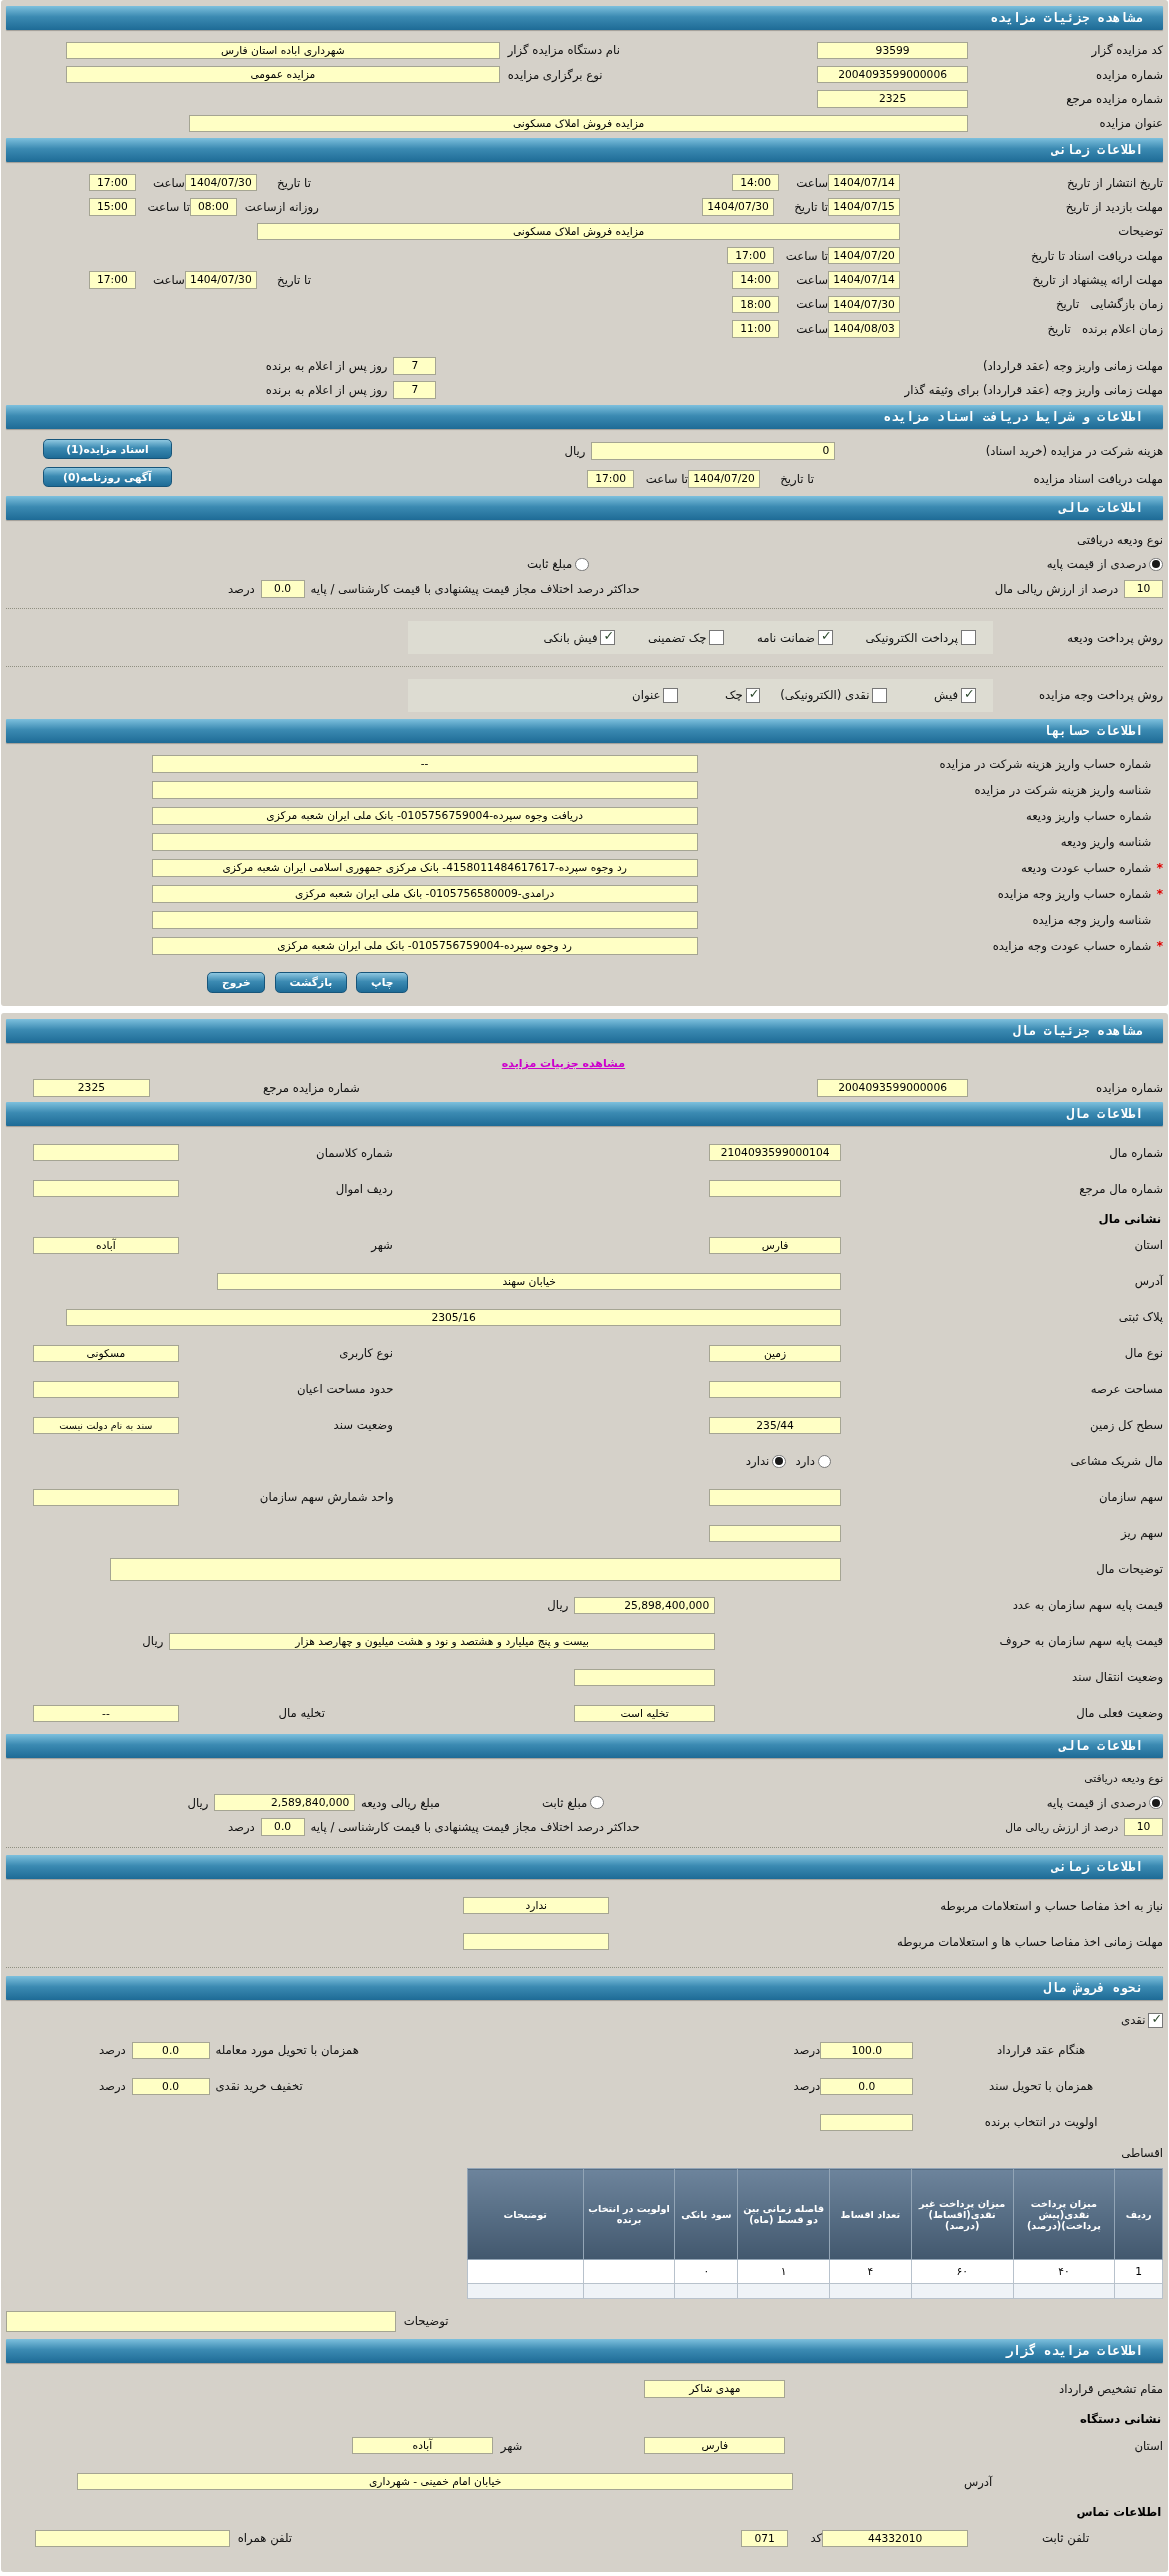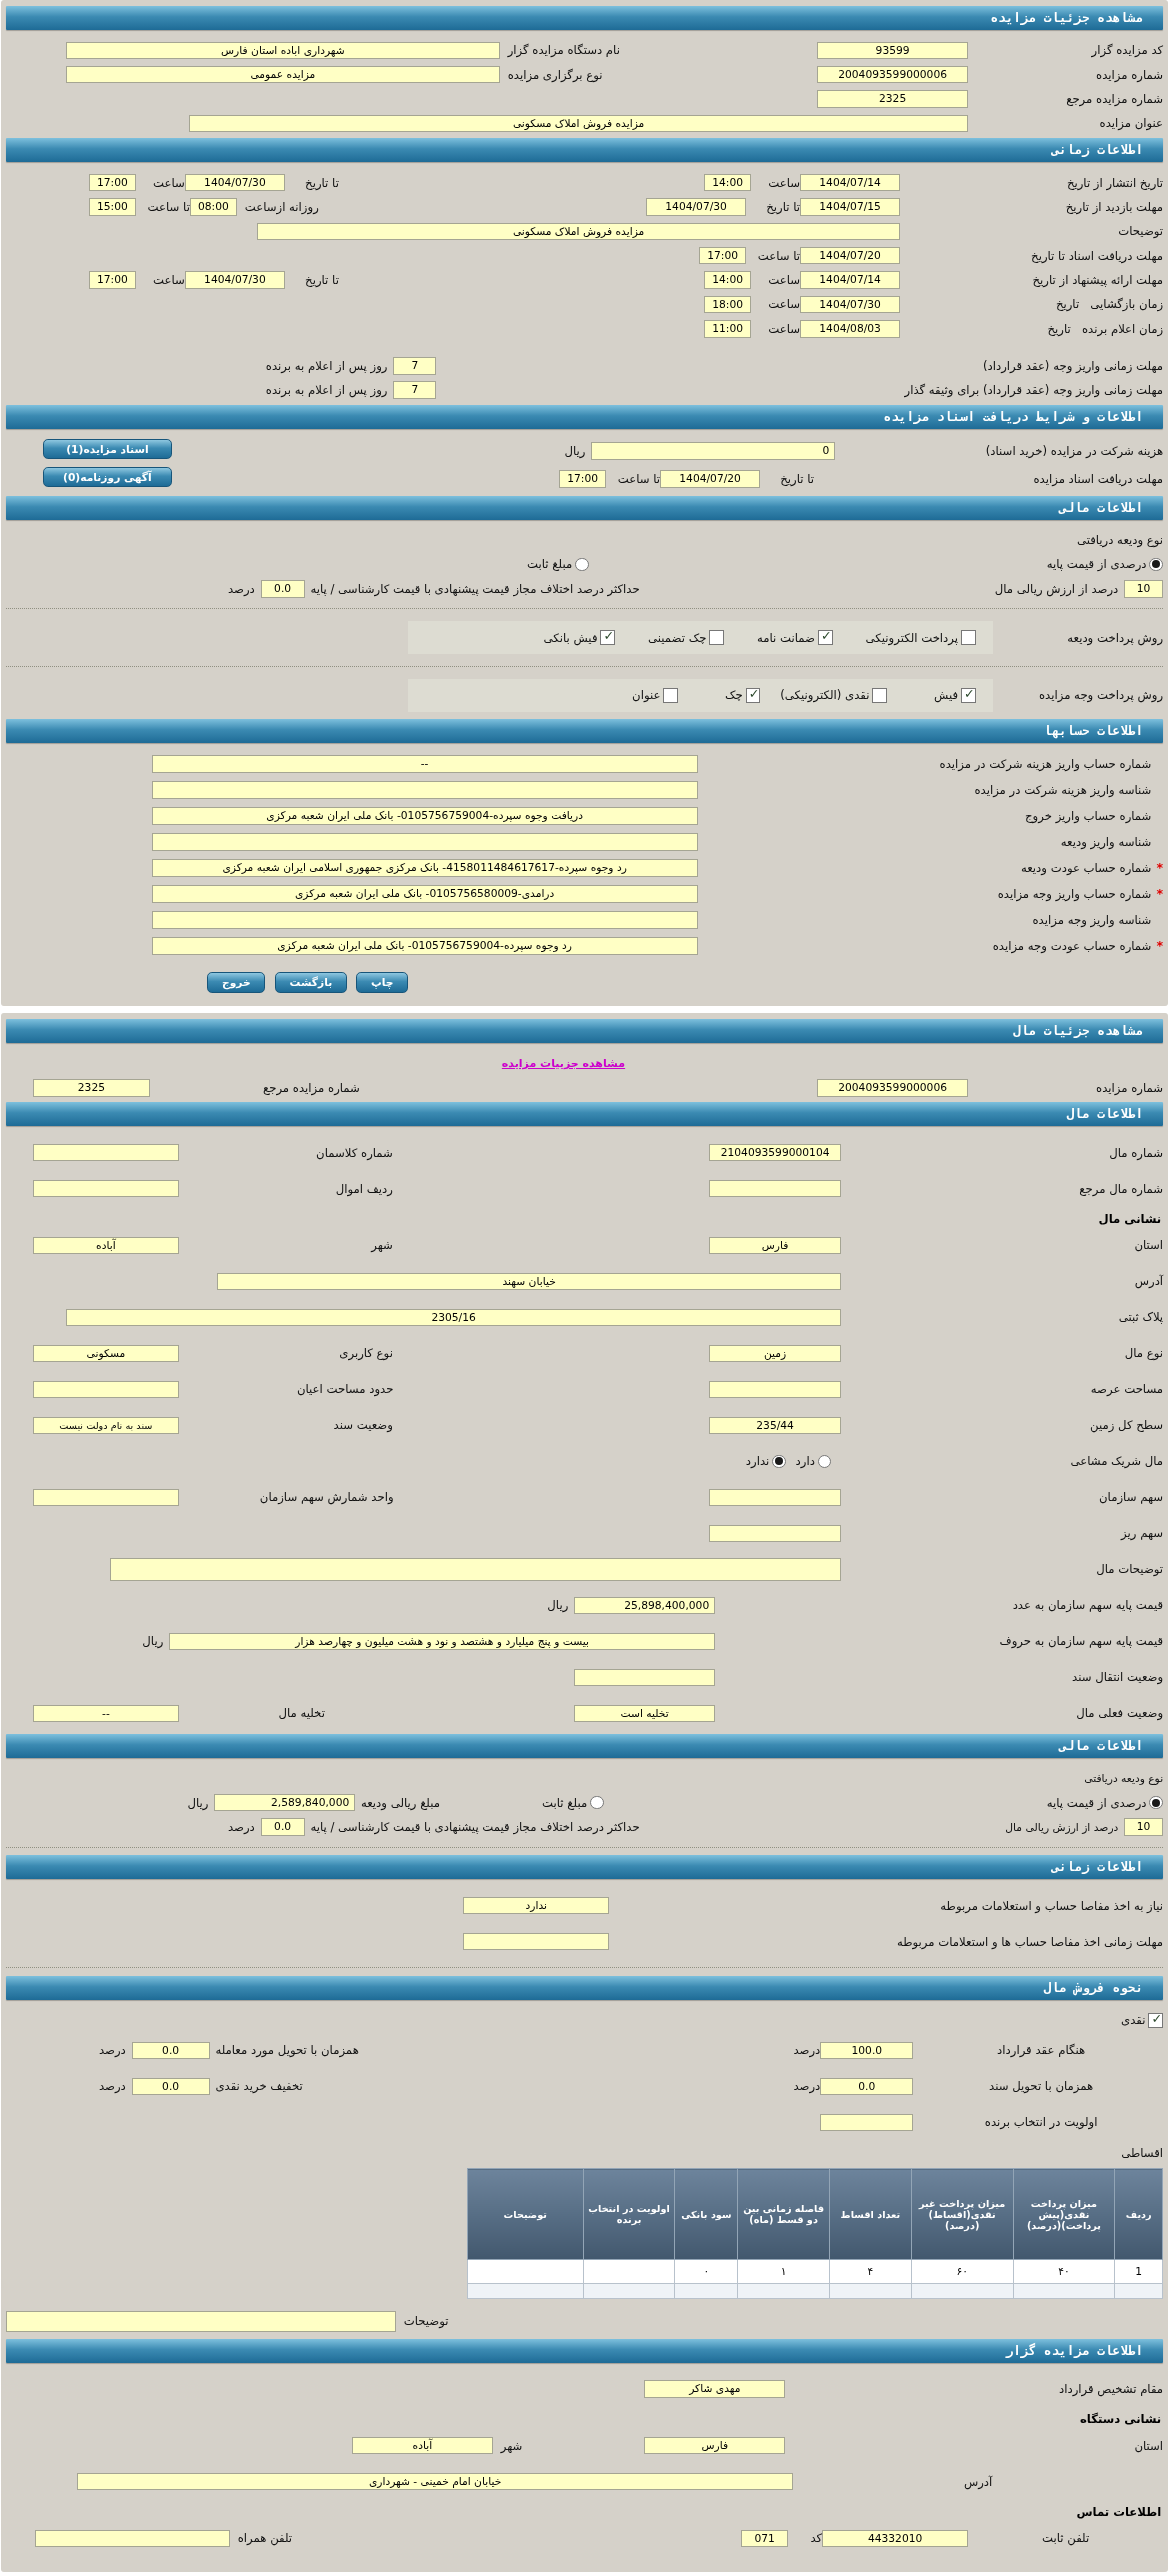--- a/index.html
+++ b/index.html
@@ -9,21 +9,21 @@
 .r{display:flex;align-items:center;min-height:23.4px;position:relative;margin:1px 0;}
 .p2 .rt{min-height:35px;}
 .l{font-size:11.7px;color:#111;white-space:nowrap;}
 .tr{text-align:right;}
 .lf{text-align:center;}
 .c{text-align:right;}
 .sp{flex:1 1 auto;}
 .in{background:#FFFFC5;border:1px solid #A5A593;height:17.5px;line-height:15.6px;font-size:10.7px;text-align:center;box-sizing:border-box;overflow:hidden;white-space:nowrap;flex:0 0 auto;}
 .ir{text-align:right;padding:0 4.9px;}
 .w40{width:39px}.w44{width:43px}.w45{width:44px}.w48{width:47px}.w50{width:49px}.w55{width:54px}
-.w78{width:100px}.w95{width:93px}.w135{width:132px}.w145{width:141px}.w150{width:146px}.w155{width:151px}
+.w78{width:72px}.w95{width:93px}.w135{width:132px}.w145{width:141px}.w150{width:146px}.w155{width:151px}
 .w160{width:156px}.w200{width:195px}.w250{width:244px}.w270{width:263px}.w330{width:322px}
 .w380{width:370px}.w460{width:448px}.w560{width:546px}.w740{width:721px}
 .mr8{margin-right:7.8px}.mr6{margin-right:5.8px}
 .star{color:#E00000;font-weight:bold;width:11.7px;font-size:12.7px;}
 .btn{background:linear-gradient(#8ec7e0,#3b8ab2 45%,#1e6b96);border:1px solid #17557a;color:#fff;border-radius:4.9px;font-size:10.7px;font-weight:bold;padding:2.9px 13.6px;cursor:pointer;font-family:inherit;white-space:nowrap;}
 .sidebtn{position:absolute;left:37px;top:1px;width:129px;padding:2.9px 5.8px;}
 .btns{display:flex;gap:9.7px;width:fit-content;margin:13.6px 755px 3.9px auto;}
 .cb{display:inline-block;width:12.7px;height:12.7px;background:#fff;border:1px solid #777;position:relative;vertical-align:-1.9px;flex:0 0 auto;margin-left:2.9px;}
 .cb.on::after{content:"\2713";position:absolute;top:-2.9px;right:0;font-size:12.7px;font-weight:bold;color:#2d4a2d;}
 .rd{display:inline-block;width:11.7px;height:11.7px;border-radius:50%;background:#fff;border:1px solid #777;position:relative;vertical-align:-1.9px;flex:0 0 auto;margin-left:2.9px;}
@@ -248,21 +248,21 @@
     <span class="l w460 tr">شماره حساب واریز هزینه شرکت در مزایده</span>
     <span class="in w560 mr6">--</span>
   </div>
   <div class="r" style="min-height:25px">
     <span class="star"></span>
     <span class="l w460 tr">شناسه واریز هزینه شرکت در مزایده</span>
     <span class="in w560 mr6"></span>
   </div>
   <div class="r" style="min-height:25px">
     <span class="star"></span>
-    <span class="l w460 tr">شماره حساب واریز خروج</span>
+    <span class="l w460 tr">شماره حساب واریز ودیعه</span>
     <span class="in w560 mr6">دریافت وجوه سپرده-0105756759004- بانک ملی ایران شعبه مرکزی</span>
   </div>
   <div class="r" style="min-height:25px">
     <span class="star"></span>
     <span class="l w460 tr">شناسه واریز ودیعه</span>
     <span class="in w560 mr6"></span>
   </div>
   <div class="r" style="min-height:25px">
     <span class="star">*</span>
     <span class="l w460 tr">شماره حساب عودت ودیعه</span>

